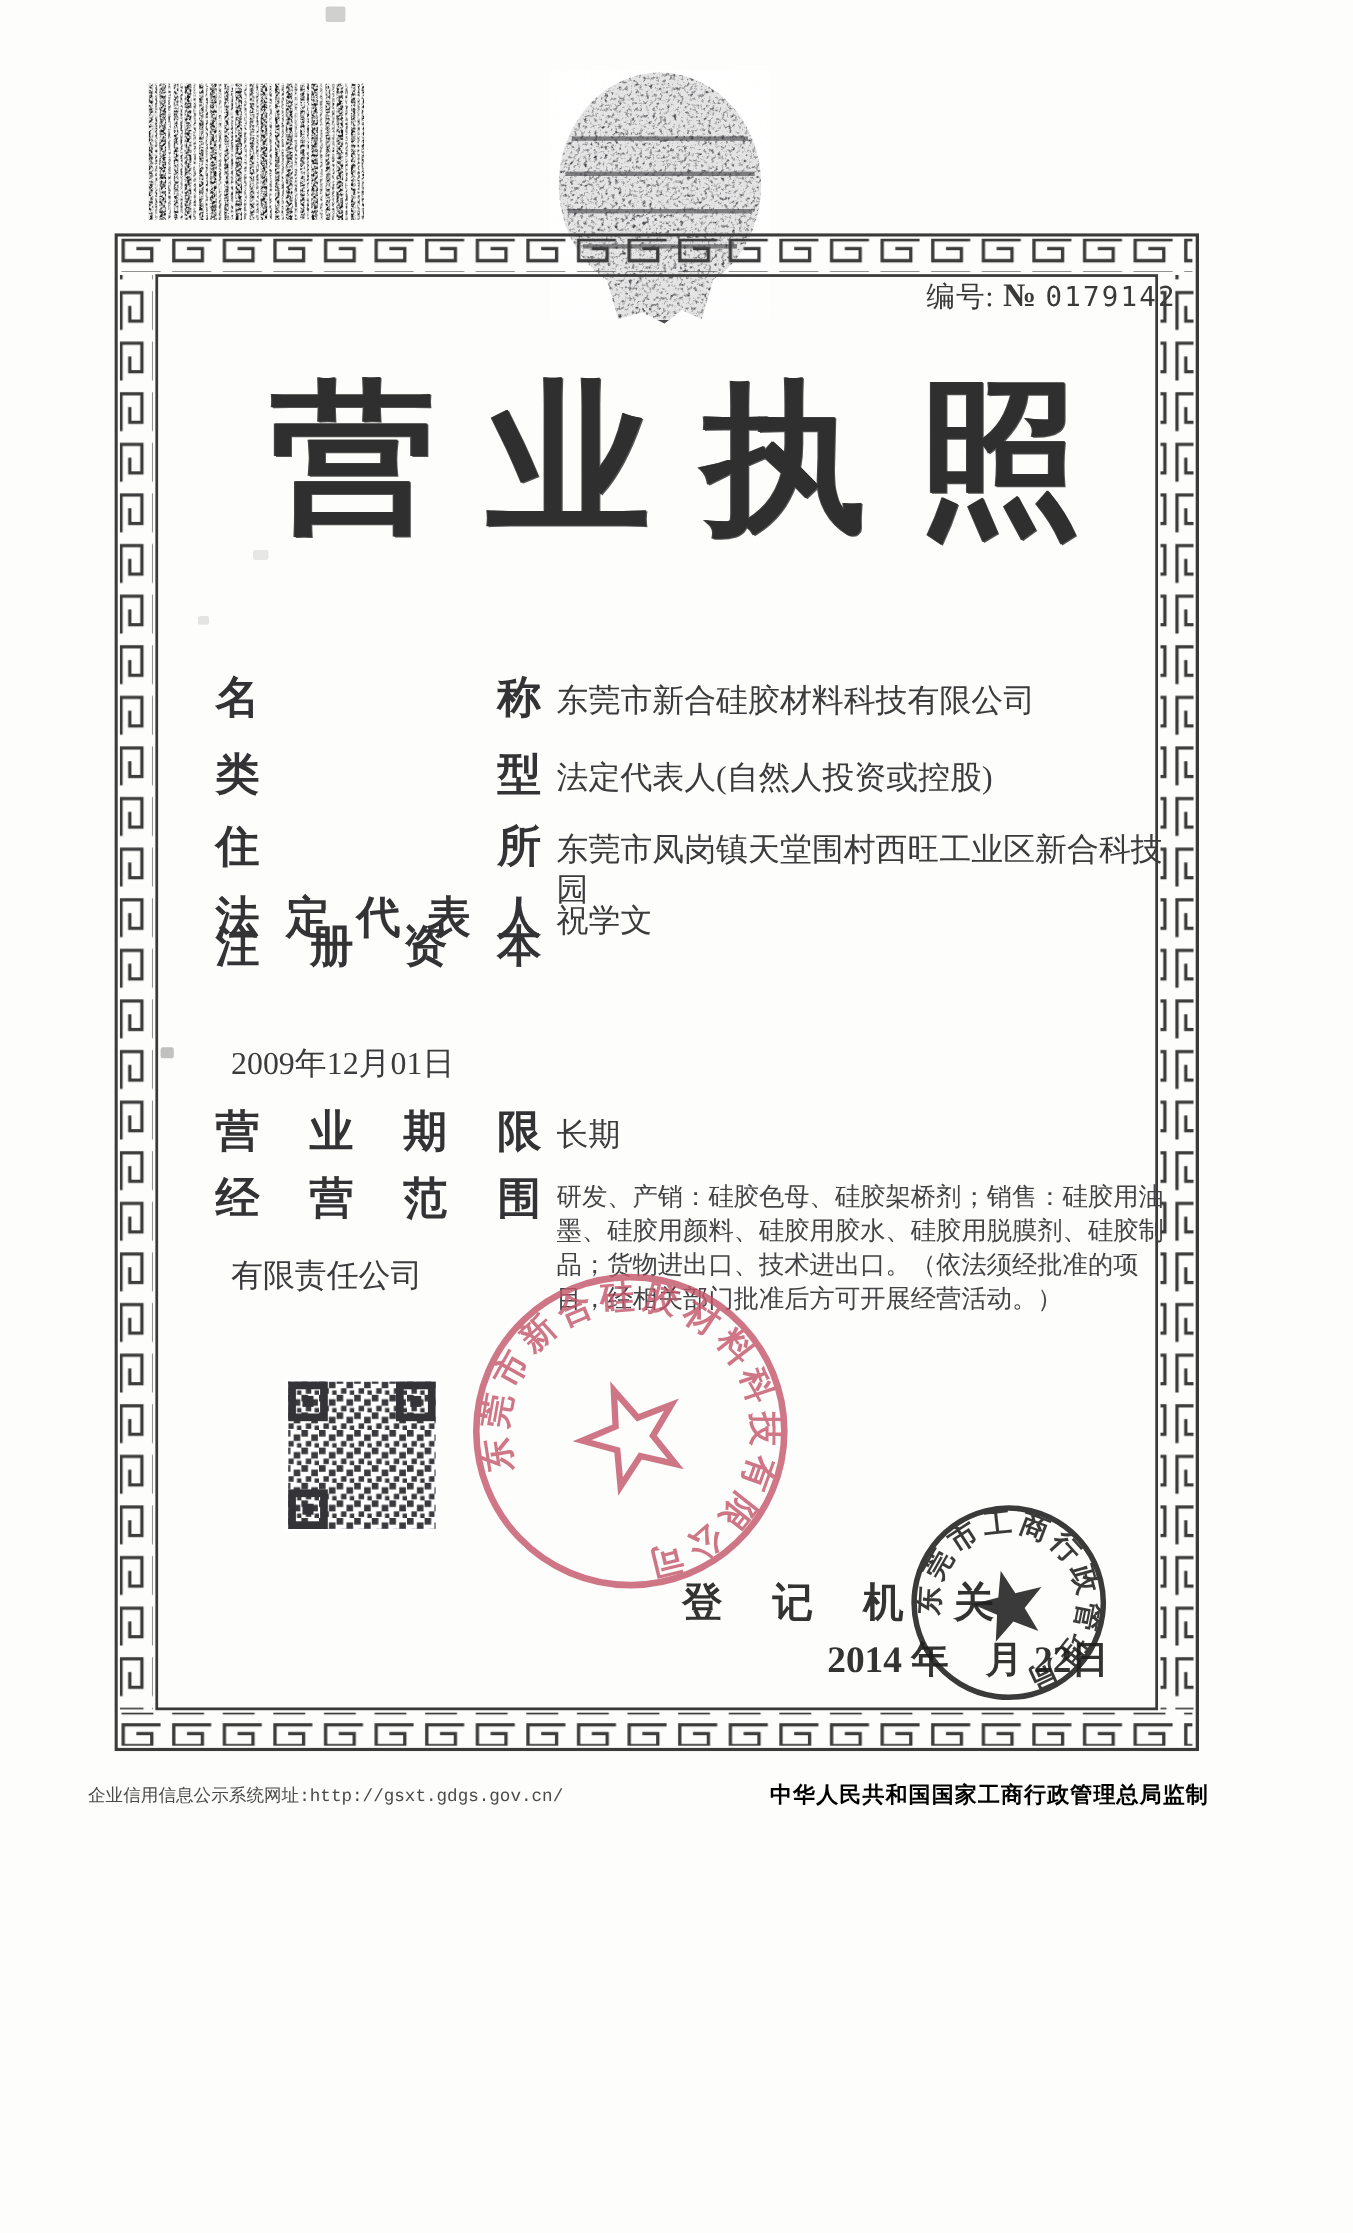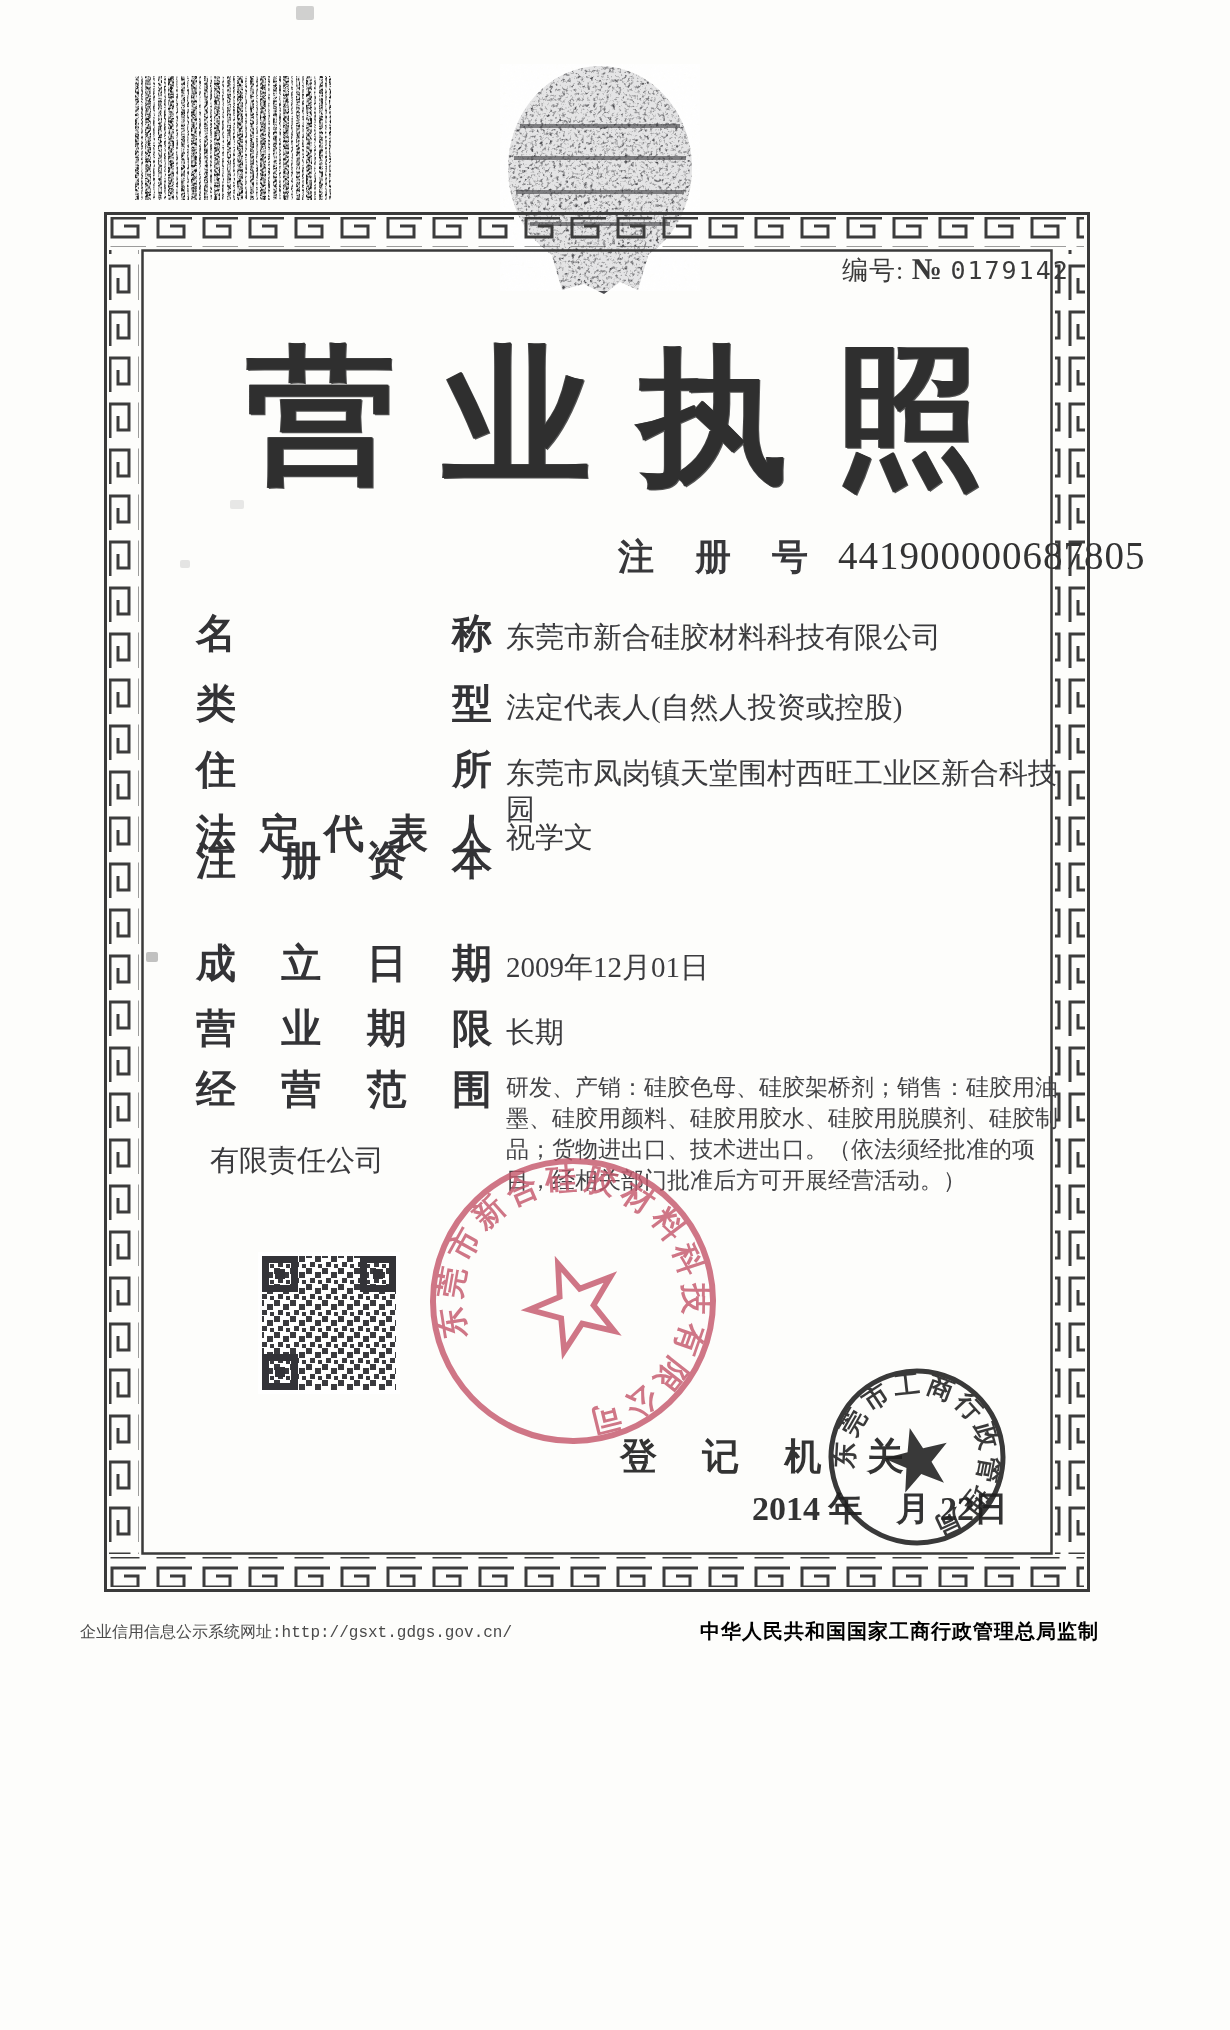--- a/index.html
+++ b/index.html
@@ -105,24 +105,20 @@
   </div>
 
   <div class="abs serial">
     <span>编号:</span>
     <span class="no-sym">№</span>
     <span class="digits">0179142</span>
   </div>
 
   <div class="abs title">营业执照</div>
 
-  <div class="abs regline">
-    <span class="lbl">注 册 号</span>
-    <span class="num">441900000687805</span>
-  </div>
 
   <div class="row" style="top:612px;">
     <div class="lbl">名称</div>
     <div class="val">东莞市新合硅胶材料科技有限公司</div>
   </div>
   <div class="row" style="top:682px;">
     <div class="lbl">类型</div>
     <div class="val">法定代表人(自然人投资或控股)</div>
   </div>
   <div class="row" style="top:748px;">
@@ -131,21 +127,20 @@
   </div>
   <div class="row" style="top:812px;">
     <div class="lbl">法定代表人</div>
     <div class="val">祝学文</div>
   </div>
   <div class="row" style="top:839px;flex-direction:column;">
     <div class="lbl">注册资本</div>
     <div class="val">有限责任公司</div>
   </div>
   <div class="row" style="top:942px;">
-    <div class="lbl">成立日期</div>
     <div class="val">2009年12月01日</div>
   </div>
   <div class="row" style="top:1007px;">
     <div class="lbl">营业期限</div>
     <div class="val">长期</div>
   </div>
   <div class="row" style="top:1068px;">
     <div class="lbl">经营范围</div>
     <div class="val small">研发、产销：硅胶色母、硅胶架桥剂；销售：硅胶用油墨、硅胶用颜料、硅胶用胶水、硅胶用脱膜剂、硅胶制品；货物进出口、技术进出口。（依法须经批准的项目，经相关部门批准后方可开展经营活动。）</div>
   </div>

